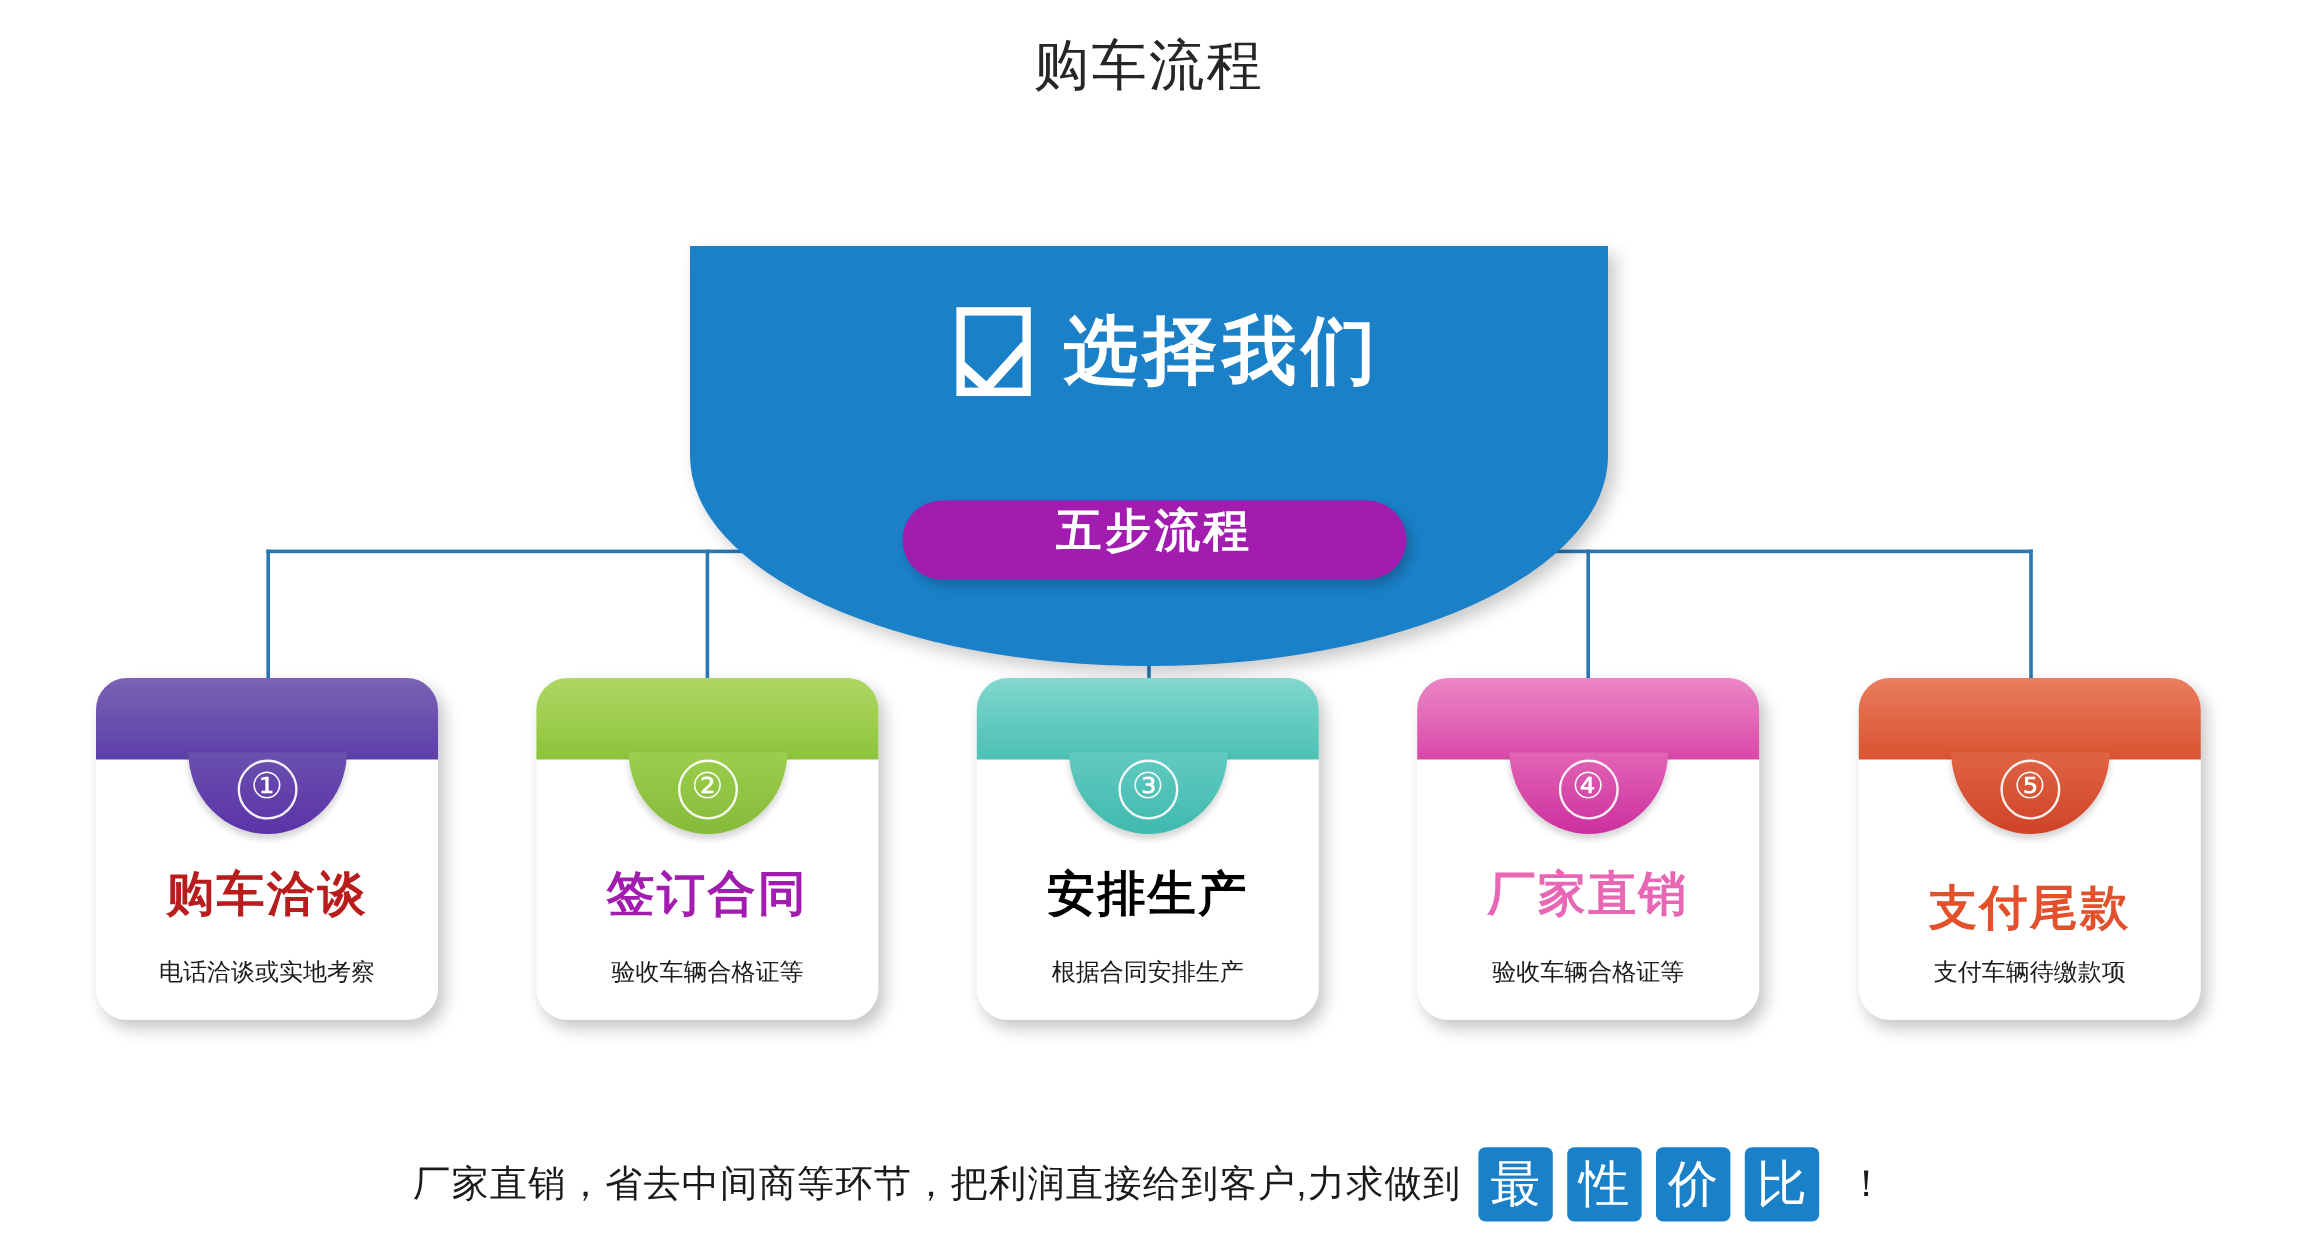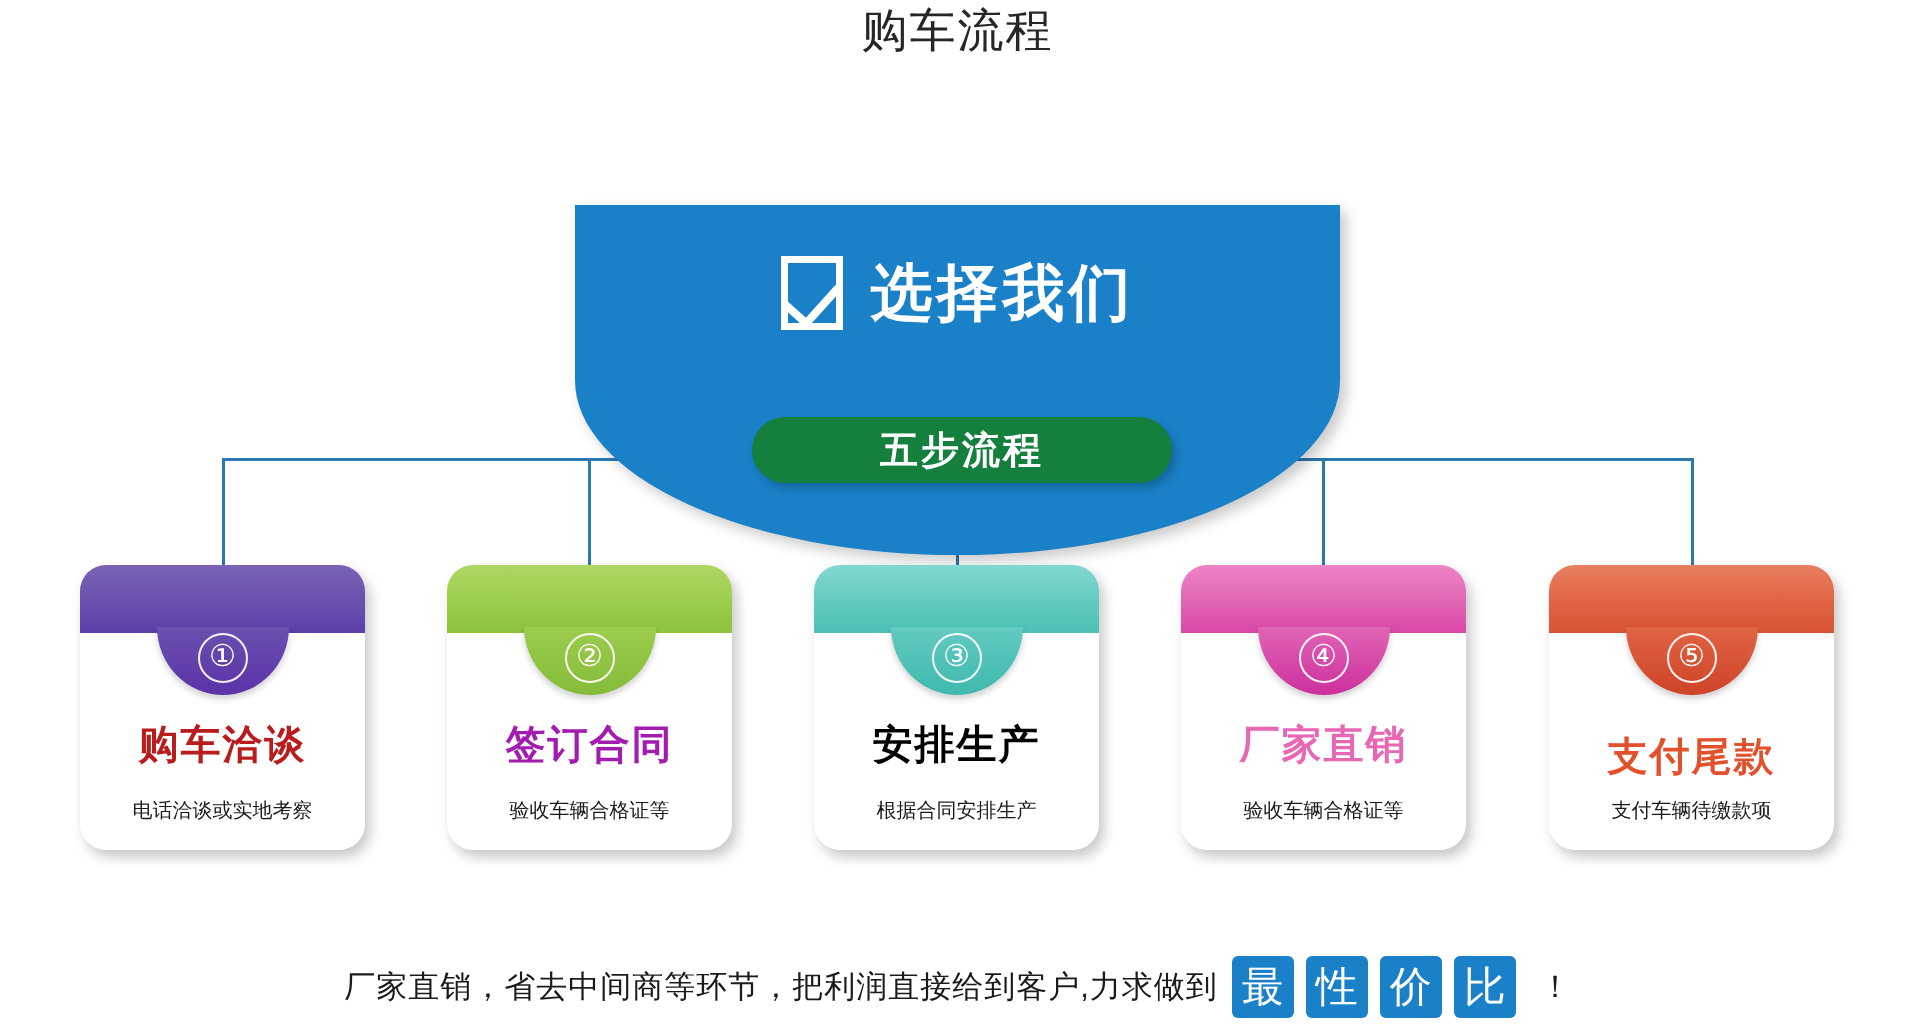--- a/index.html
+++ b/index.html
@@ -7,39 +7,40 @@
     width:1915px;height:1029px;
     background:#ffffff;
     font-family:"Liberation Sans","DejaVu Sans",sans-serif;
     overflow:hidden;
     position:relative;
   }
   .stage{position:absolute;left:0;top:0;width:1915px;height:1029px;}
 
   
   .page-title{
-    position:absolute;left:0;top:0;width:1915px;
+    position:absolute;left:0;top:24px;width:1915px;
     text-align:center;
     font-size:46px;color:#262626;font-weight:400;letter-spacing:2px;
   }
 
   
   .dome-wrap{
     position:absolute;left:575px;top:205px;width:765px;height:175px;
   }
   .dome{
     position:absolute;left:0;top:0;width:765px;height:350px;
     background:#1a81c8;
     border-radius:0 0 382px 382px / 0 0 175px 175px;
     box-shadow:6px 6px 14px rgba(0,0,0,.22);
   }
   .dome-inner{
     position:absolute;left:0;top:0;width:765px;height:175px;
     display:flex;align-items:center;justify-content:center;gap:28px;
     z-index:3;
+    padding-left:16px;
   }
   .check-icon{
     width:62px;height:74px;
     border:7px solid #ffffff;
     position:relative;
     box-sizing:border-box;
   }
   .check-icon:after{
     content:"";position:absolute;left:8px;top:10px;
     width:24px;height:44px;
@@ -50,23 +51,23 @@
     color:#ffffff;font-size:62px;font-weight:700;letter-spacing:4px;
     line-height:1;
   }
 
   
   .conn{position:absolute;background:#2a78b4;}
 
   
   .pill{
     position:absolute;left:752px;top:417px;width:420px;height:66px;
-    background:#15803d;border-radius:33px;
+    background:#a21caf;border-radius:33px;
     box-shadow:4px 5px 10px rgba(0,0,0,.22);
-    display:flex;align-items:center;justify-content:center;
+    display:flex;justify-content:center;
     z-index:5;
   }
   .pill-text{color:#fff;font-size:38px;font-weight:700;letter-spacing:3px;}
 
   
   .card{
     position:absolute;top:565px;width:285px;height:285px;
     background:#ffffff;
     border-radius:26px;
     box-shadow:5px 7px 13px rgba(0,0,0,.22);

